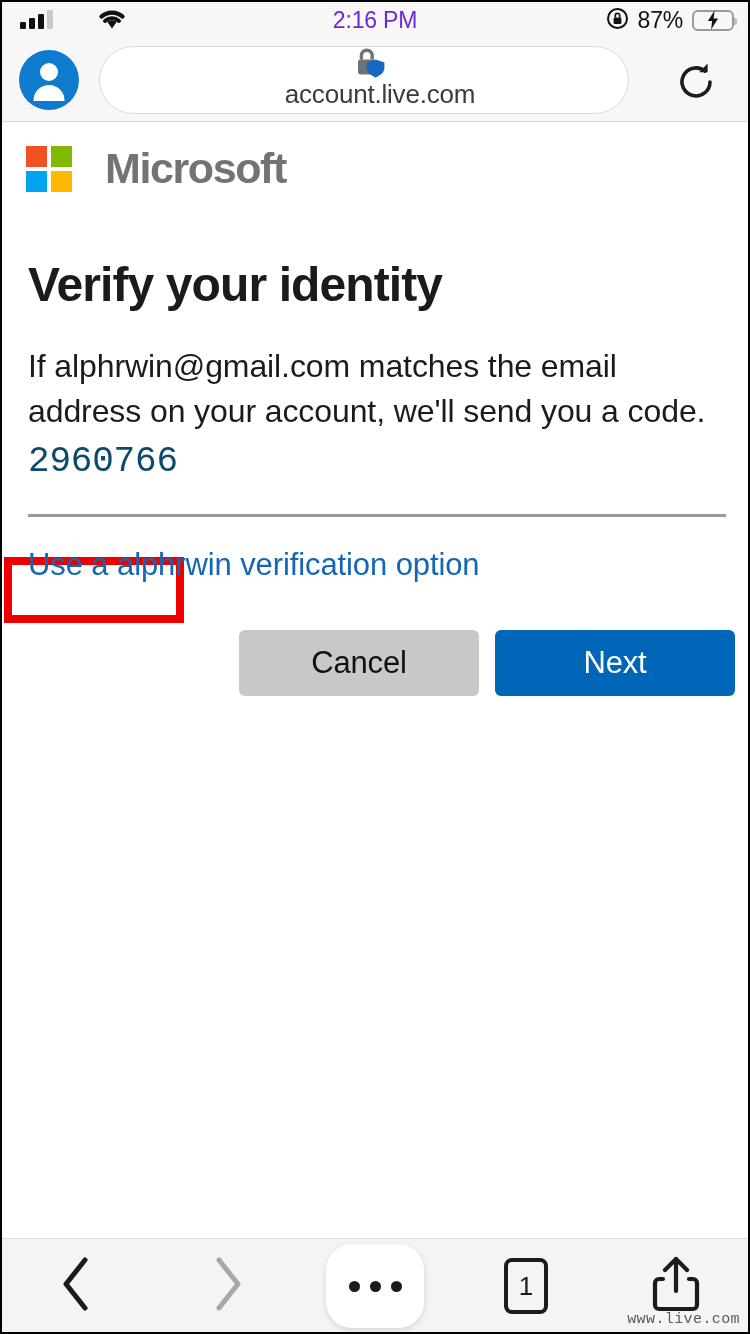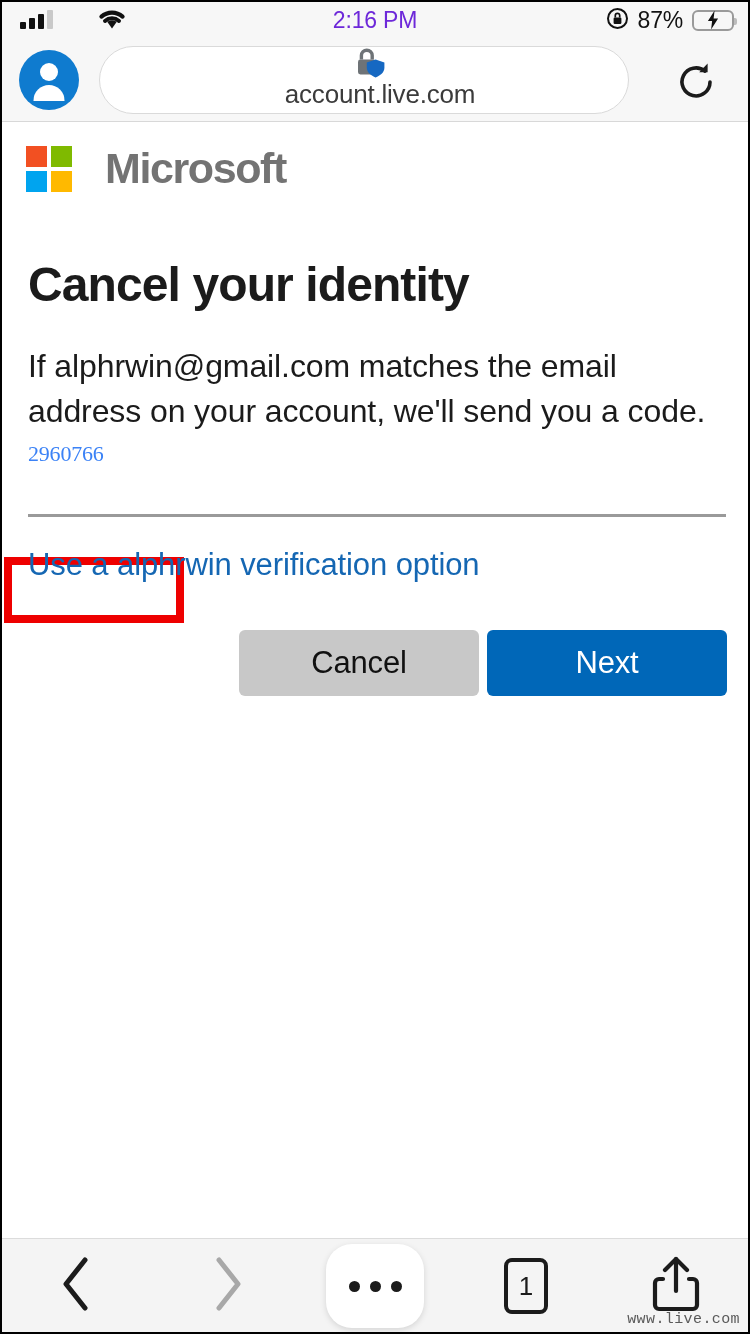--- a/index.html
+++ b/index.html
@@ -225,23 +225,23 @@
     position: absolute;
     left: 26px; top: 318px;
     width: 698px;
   }
   #code-input {
     display: block;
     width: 100%;
     border: none;
     outline: none;
     background: transparent;
-    font-family: Liberation Serif, serif;
-    font-size: 22px;
-    color: #3b82f6;
+    font-family: Liberation Mono, monospace;
+    font-size: 36px;
+    color: #0c4a6e;
     padding: 0 0 12px 0;
     letter-spacing: -0.2px;
   }
   #code-underline {
     position: absolute;
     left: 26px; top: 391px;
     width: 698px;
     height: 3px;
     background: #9a9a9a;
   }
@@ -261,21 +261,21 @@
     color: #1567b3;
     letter-spacing: -0.1px;
     text-decoration: none;
     cursor: pointer;
   }
 
   #button-row {
     position: absolute;
     left: 237px; top: 507px;
     display: flex;
-    gap: 8px;
+    gap: 16px;
   }
   .btn {
     width: 240px;
     height: 66px;
     border: none;
     border-radius: 6px;
     font-family: "Liberation Sans", sans-serif;
     font-size: 31px;
     letter-spacing: -0.2px;
     cursor: pointer;
@@ -413,21 +413,21 @@
     <div id="ms-logo">
       <span class="ms-squares">
         <span style="background:#F25022"></span>
         <span style="background:#7FBA00"></span>
         <span style="background:#00A4EF"></span>
         <span style="background:#FFB900"></span>
       </span>
       <span id="ms-name">Microsoft</span>
     </div>
 
-    <h1 id="heading">Cancel your identity</h1>
+    <h1 id="heading">Verify your identity</h1>
 
     <p id="subtext">If alphrwin@gmail.com matches the email address on your account, we'll send you a code.</p>
 
     <div id="code-field-wrap">
       <input id="code-input" type="text" value="2960766" style="">
     </div>
     <div id="code-underline"></div>
 
     <div id="red-highlight"></div>
 

